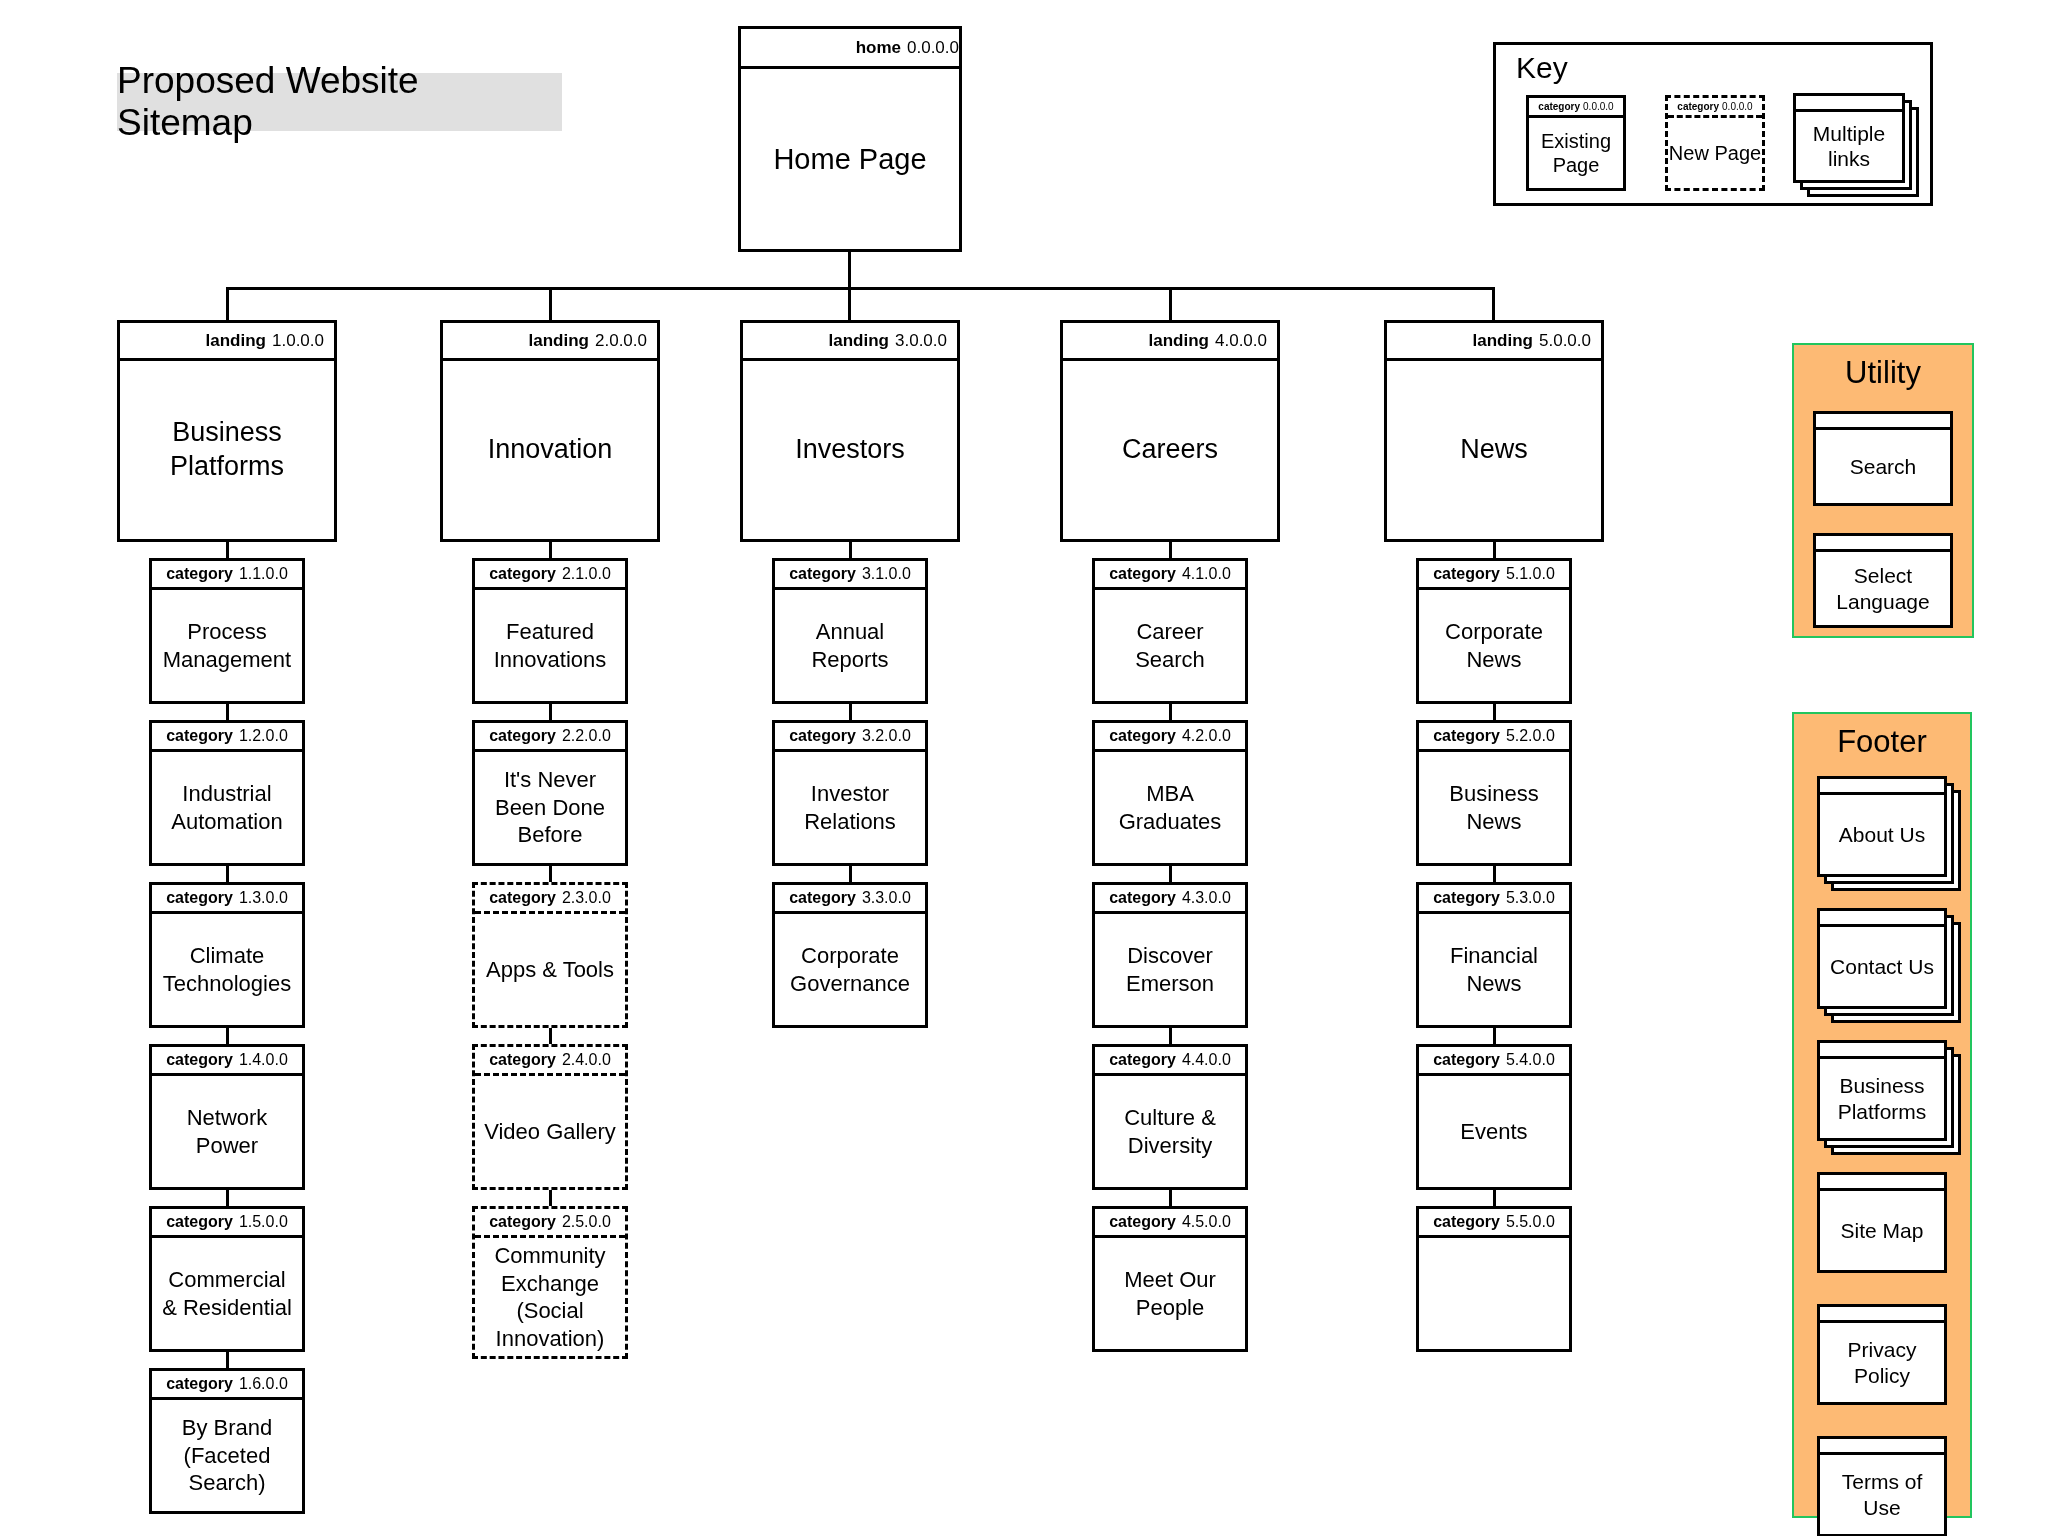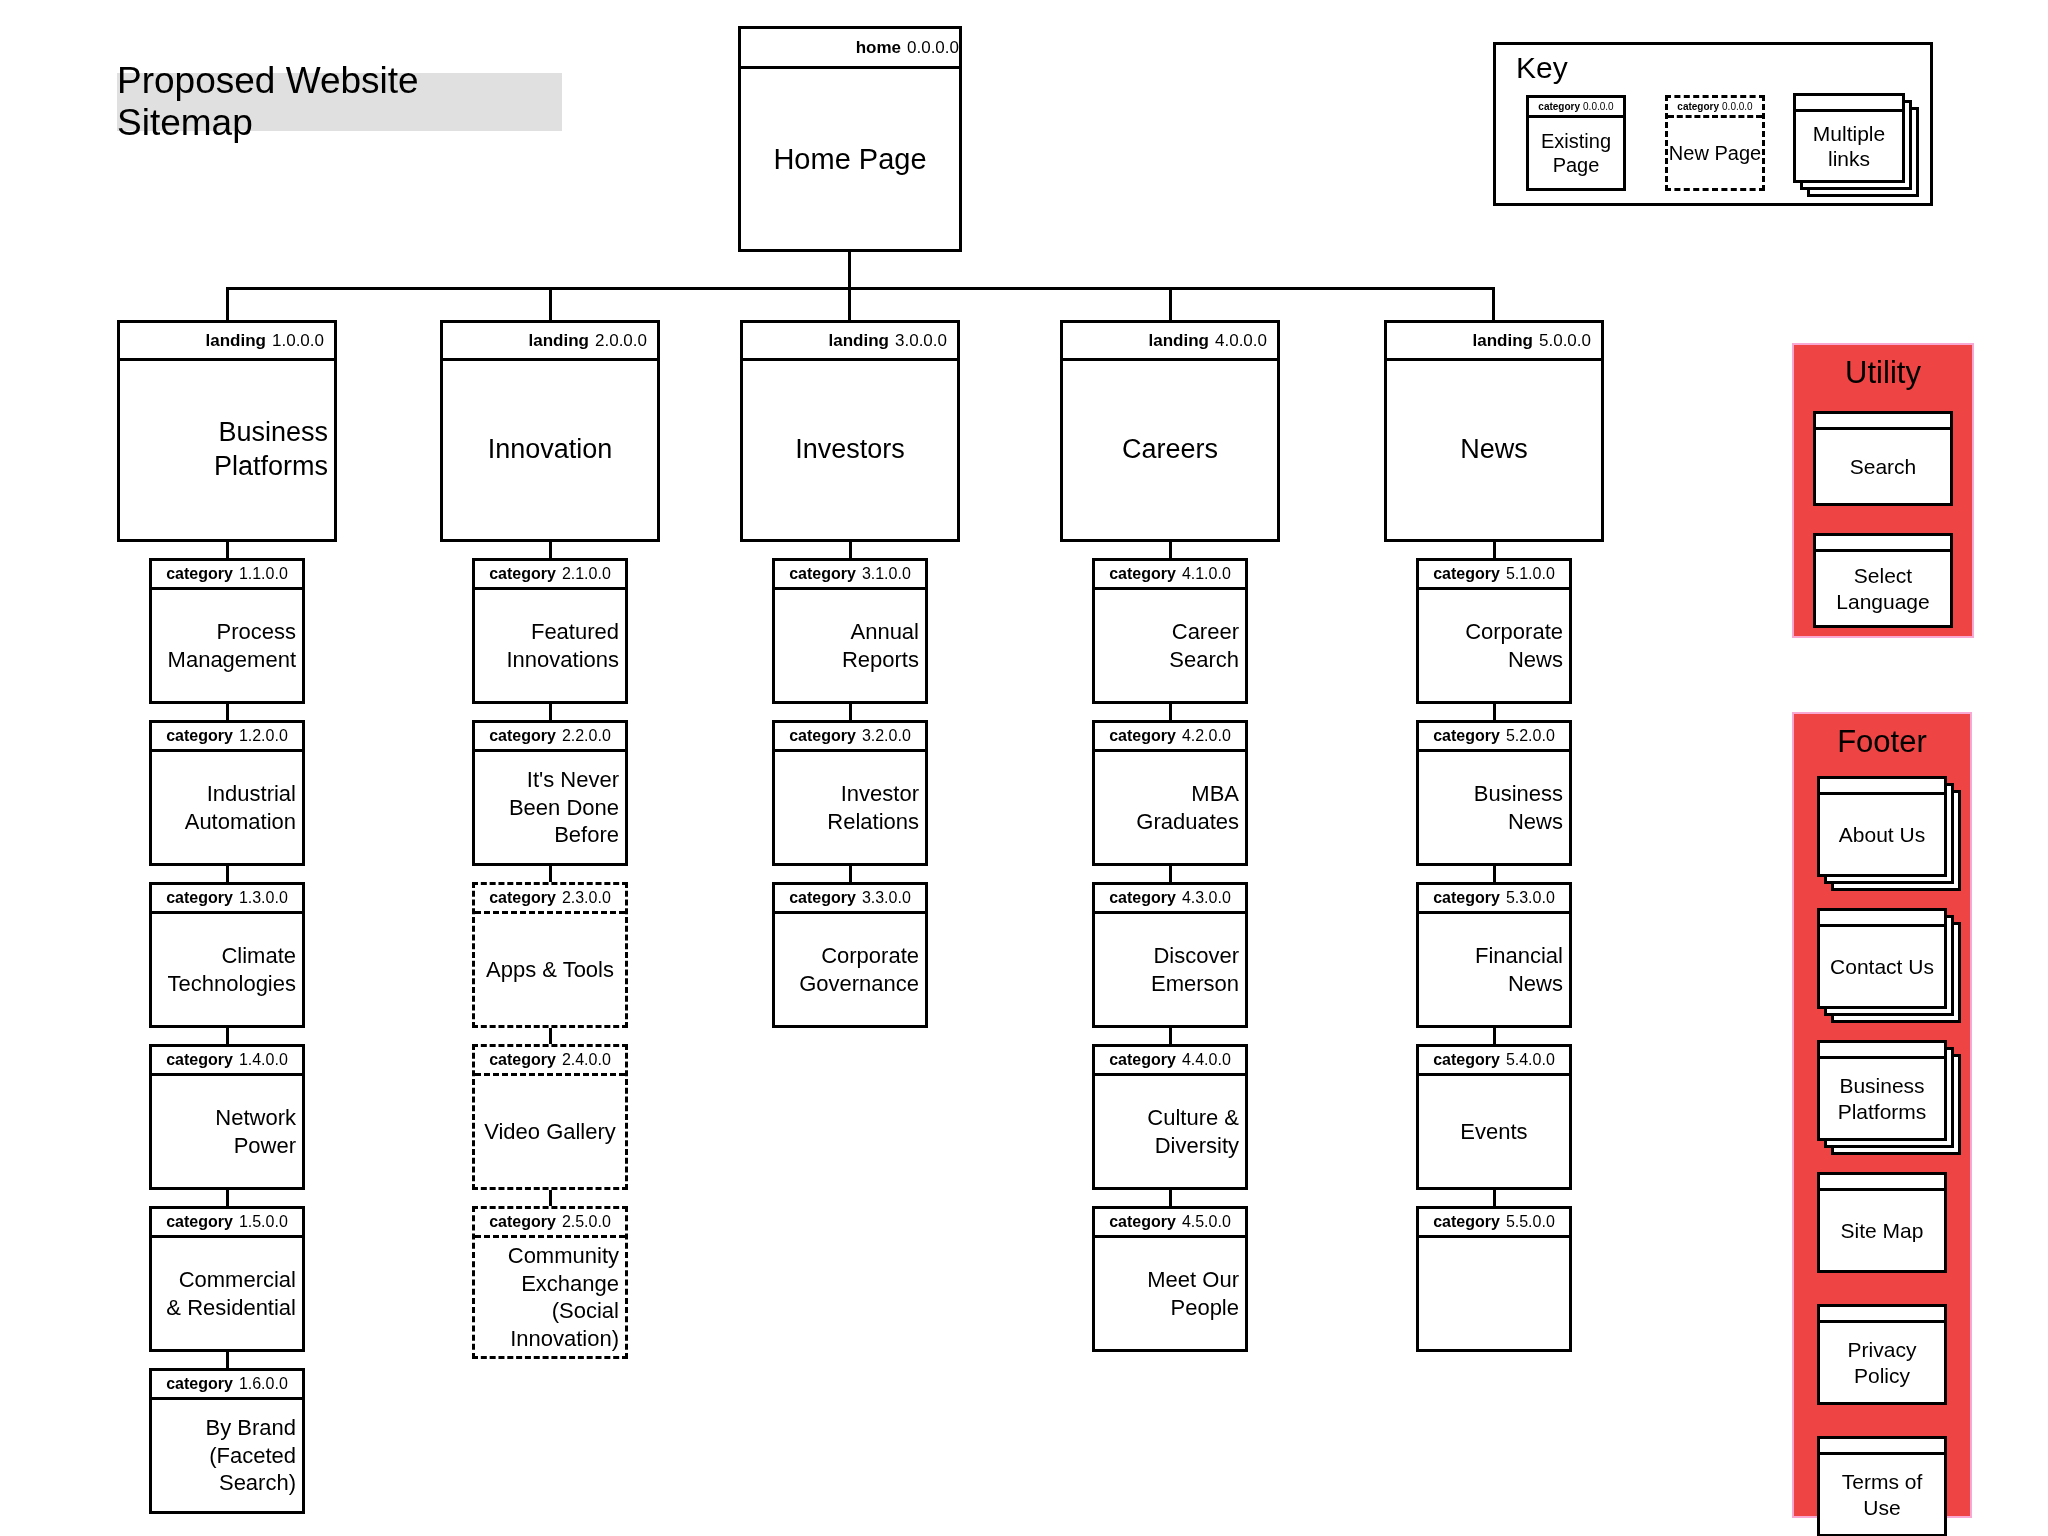--- a/index.html
+++ b/index.html
@@ -9,21 +9,21 @@
   
   .title-block{position:absolute;left:117px;top:73px;width:445px;height:58px;
     background:#e0e0e0;display:flex;align-items:center;
     font-size:37px;box-sizing:border-box;}
 
   
   .pagecard{border:3px solid #000;background:#fff;display:flex;flex-direction:column;box-sizing:border-box;}
   .pc-header{display:flex;align-items:center;border-bottom:3px solid #000;font-size:17px;box-sizing:border-box;}
   .pc-type{font-weight:bold;margin-right:6px;}
   .pc-body{flex:1;display:flex;align-items:center;justify-content:center;
-    text-align:right;padding:4px 6px;box-sizing:border-box;}
+    text-align:center;padding:4px 6px;box-sizing:border-box;}
 
   
   .home-card{position:absolute;left:738px;top:26px;width:224px;height:226px;}
   .home-card .pc-header{height:40px;justify-content:flex-end;padding-right:0;}
   .home-card .pc-body{font-size:29px;}
 
   
   .column{position:absolute;top:320px;width:220px;display:flex;flex-direction:column;align-items:center;}
   .col-1{left:117px}.col-2{left:440px}.col-3{left:740px}.col-4{left:1060px}.col-5{left:1384px}
   .landing{width:220px;height:222px;}
@@ -64,21 +64,21 @@
   .stackbox .l2{left:14px;top:14px;}
   .stackbox .pagebox{position:absolute;left:0;top:0;width:100%;height:100%;}
 
   
   .pagebox{border:3px solid #000;background:#fff;display:flex;flex-direction:column;box-sizing:border-box;}
   .pb-header{height:16px;border-bottom:3px solid #000;box-sizing:border-box;}
   .pb-body{flex:1;display:flex;align-items:center;justify-content:center;
     text-align:center;font-size:21px;line-height:1.2;padding:2px 4px;}
 
   
-  .side-panel{position:absolute;border:2px solid #f9a8d4;box-sizing:border-box;background:#ef4444;}
+  .side-panel{position:absolute;border:2px solid #22c55e;box-sizing:border-box;background:#fdba74;}
   .utility-panel{left:1792px;top:343px;width:182px;height:295px;}
   .footer-panel{left:1792px;top:712px;width:180px;height:806px;}
   .panel-title{text-align:center;font-size:31px;margin-top:10px;}
   .panel-items{display:flex;flex-direction:column;align-items:center;}
   .utility-items{margin-top:20px;gap:27px;}
   .utility-items > *{width:140px;height:95px;flex:0 0 auto;}
   .footer-items{margin-top:16px;gap:31px;}
   .footer-items > *{width:130px;height:101px;flex:0 0 auto;}
 </style>
 </head>

